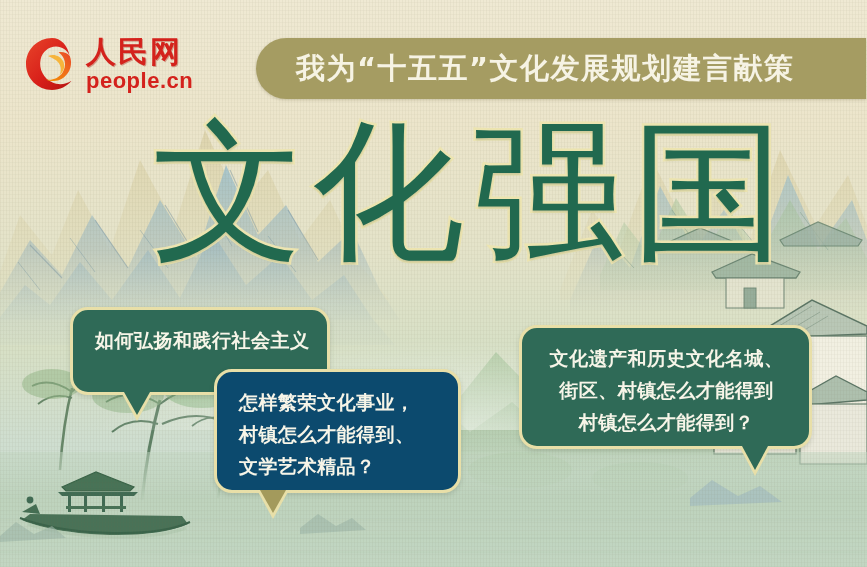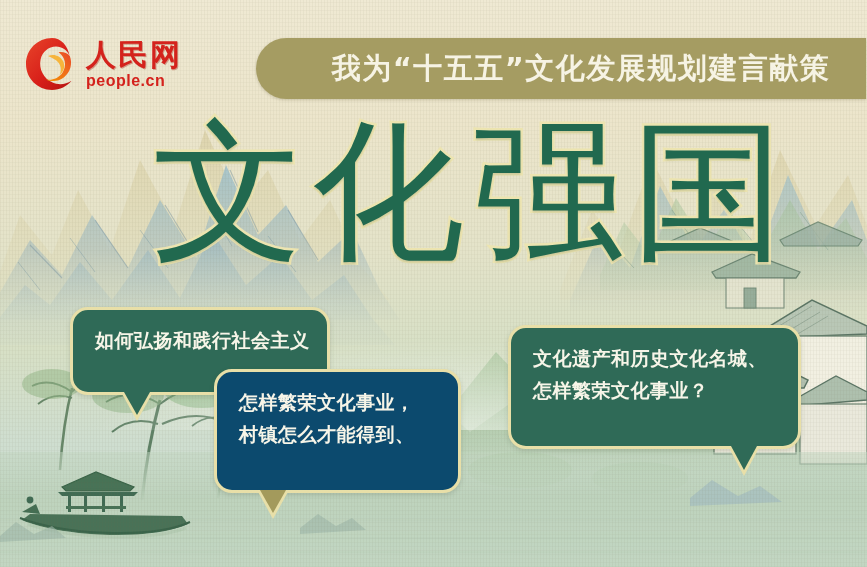--- a/index.html
+++ b/index.html
@@ -42,33 +42,32 @@
     display:flex;align-items:center;gap:6px;
   }
   .logo-mark{width:56px;height:56px;flex:0 0 56px;}
   .logo-text{display:flex;flex-direction:column;line-height:1;justify-content:flex-end;}
   .logo-cn{
     font-size:30px;font-weight:bold;color:#d4221c;letter-spacing:2px;
     font-family:"DejaVu Sans","Liberation Sans",sans-serif;
     text-shadow:1px 1px 0 rgba(160,20,10,.35);
   }
   .logo-en{
-    font-size:16px;font-weight:bold;color:#d4221c;letter-spacing:.5px;margin-top:3px;
+    font-size:22px;font-weight:bold;color:#d4221c;letter-spacing:.5px;margin-top:3px;
     font-family:"Liberation Sans",sans-serif;
   }
 
   
   .header-pill{
     position:absolute;left:256px;top:38px;
     width:610px;height:61px;
     background:#a59c62;
     border-radius:31px 0 0 31px;
     display:flex;align-items:center;
     box-shadow:0 1px 3px rgba(90,85,45,.25);
-    justify-content:center;
   }
   .header-pill-text{
     color:#f6f3e4;
     font-size:29px;
     font-weight:bold;
     letter-spacing:1.5px;
     margin-left:40px;
     white-space:nowrap;
     font-family:"DejaVu Sans","Liberation Sans",sans-serif;
   }
@@ -103,21 +102,21 @@
     padding:14px 20px 12px 22px;
     box-shadow:0 2px 5px rgba(60,70,50,.18);
   }
   .bubble .line{display:block;white-space:nowrap;}
 
   .bubble-green{background:#2f6a57;}
   .bubble-olive{background:#0c4a6e;}
 
   .b1{left:70px;top:307px;width:260px;height:88px;}
   .b2{left:214px;top:369px;width:247px;height:124px;}
-  .b3{left:508px;top:325px;width:293px;height:124px;}
+  .b3{left:519px;top:325px;width:293px;height:124px;text-align:center;}
 
   
   .tail{position:absolute;width:0;height:0;}
 
   .b1 .tail-out{
     left:48px;bottom:-29px;
     border-left:16px solid transparent;
     border-right:16px solid transparent;
     border-top:29px solid #e8dfa8;
   }
@@ -336,24 +335,26 @@
 
   <div class="bubble bubble-green b1">
     <span class="line">如何弘扬和践行社会主义</span>
     <span class="tail tail-out"></span>
     <span class="tail tail-in"></span>
   </div>
 
   <div class="bubble bubble-olive b2">
     <span class="line">怎样繁荣文化事业，</span>
     <span class="line">村镇怎么才能得到、</span>
+    <span class="line">文学艺术精品？</span>
     <span class="tail tail-out"></span>
     <span class="tail tail-in"></span>
   </div>
 
   <div class="bubble bubble-green b3">
     <span class="line">文化遗产和历史文化名城、</span>
-    <span class="line">怎样繁荣文化事业？</span>
+    <span class="line">街区、村镇怎么才能得到</span>
+    <span class="line">村镇怎么才能得到？</span>
     <span class="tail tail-out"></span>
     <span class="tail tail-in"></span>
   </div>
 
 </div>
 
 </body></html>

